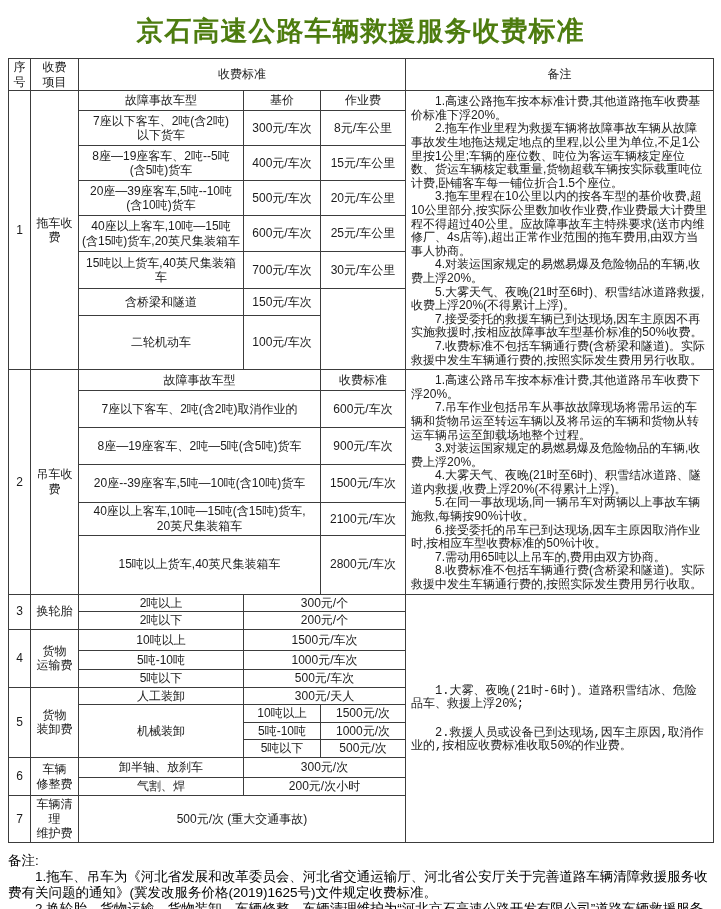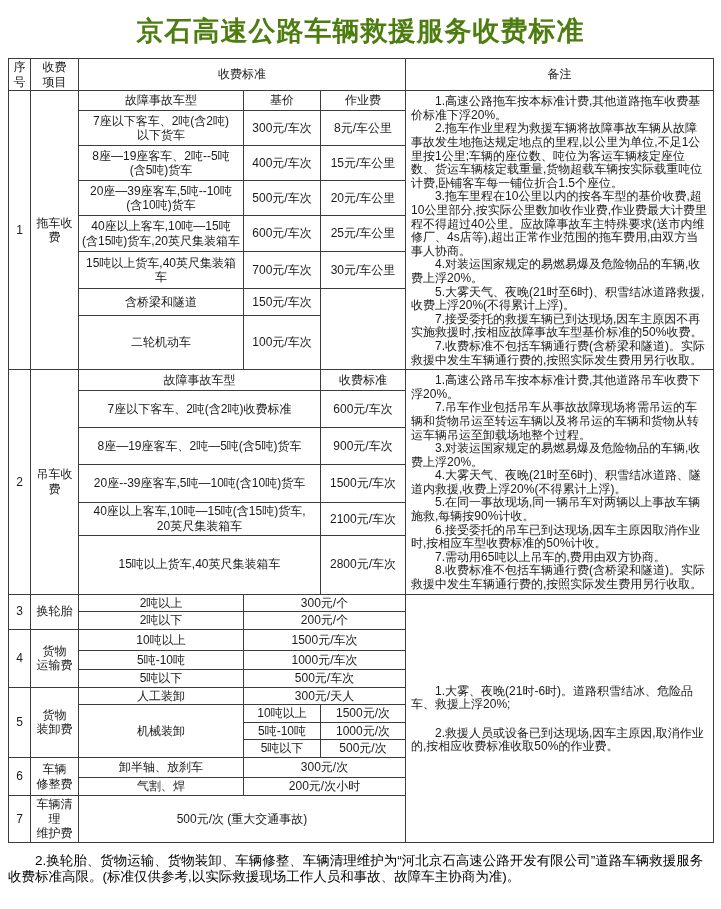--- a/index.html
+++ b/index.html
@@ -23,21 +23,21 @@
     padding:1px 2px;overflow:hidden;
     white-space:pre-line;color:#1a1a1a;
   }
   .fee-table td.remark{
     text-align:left;vertical-align:top;
     padding:4px 5px 2px 5px;white-space:normal;
   }
   .fee-table td.remark p{
     margin:0;text-indent:2em;font-size:12px;line-height:13.6px;
   }
-  .fee-table td.remark.centered{vertical-align:middle;}
+  .fee-table td.remark.centered{vertical-align:middle;font-family:Liberation Mono, monospace;}
   .fee-table td.remark.gapped p + p{margin-top:15px;}
   .notes{margin:10px 10px 0 8px;font-size:13.5px;line-height:16px;color:#000;}
   .notes .notes-label{margin:0;font-weight:normal;}
   .notes p.note{margin:0;text-indent:2em;}
 </style>
 </head>
 <body>
 
 <div class="page-title">京石高速公路车辆救援服务收费标准</div>
 
@@ -126,21 +126,21 @@
           <p>7.吊车作业包括吊车从事故故障现场将需吊运的车辆和货物吊运至转运车辆以及将吊运的车辆和货物从转运车辆吊运至卸载场地整个过程。</p>
           <p>3.对装运国家规定的易燃易爆及危险物品的车辆,收费上浮20%。</p>
           <p>4.大雾天气、夜晚(21时至6时)、积雪结冰道路、隧道内救援,收费上浮20%(不得累计上浮)。</p>
           <p>5.在同一事故现场,同一辆吊车对两辆以上事故车辆施救,每辆按90%计收。</p>
           <p>6.接受委托的吊车已到达现场,因车主原因取消作业时,按相应车型收费标准的50%计收。</p>
           <p>7.需动用65吨以上吊车的,费用由双方协商。</p>
           <p>8.收费标准不包括车辆通行费(含桥梁和隧道)。实际救援中发生车辆通行费的,按照实际发生费用另行收取。</p>
         </td>
   </tr>
   <tr style="height:36px">
-    <td colspan="2">7座以下客车、2吨(含2吨)收费标准</td>
+    <td colspan="2">7座以下客车、2吨(含2吨)取消作业的</td>
     <td>600元/车次</td>
   </tr>
   <tr style="height:37px">
     <td colspan="2">8座—19座客车、2吨—5吨(含5吨)货车</td>
     <td>900元/车次</td>
   </tr>
   <tr style="height:37px">
     <td colspan="2">20座--39座客车,5吨—10吨(含10吨)货车</td>
     <td>1500元/车次</td>
   </tr>
@@ -221,14 +221,16 @@
   <tr style="height:32px">
     <td>7</td>
     <td>车辆清理
 维护费</td>
     <td colspan="3">500元/次 (重大交通事故)</td>
   </tr>
 </tbody>
   </table>
 
 <div class="notes">
+  <p class="notes-label">备注:</p>
+  <p class="note">1.拖车、吊车为《河北省发展和改革委员会、河北省交通运输厅、河北省公安厅关于完善道路车辆清障救援服务收费有关问题的通知》(冀发改服务价格(2019)1625号)文件规定收费标准。</p>
   <p class="note">2.换轮胎、货物运输、货物装卸、车辆修整、车辆清理维护为“河北京石高速公路开发有限公司”道路车辆救援服务收费标准高限。(标准仅供参考,以实际救援现场工作人员和事故、故障车主协商为准)。</p>
 </div>
 
 </body></html>

